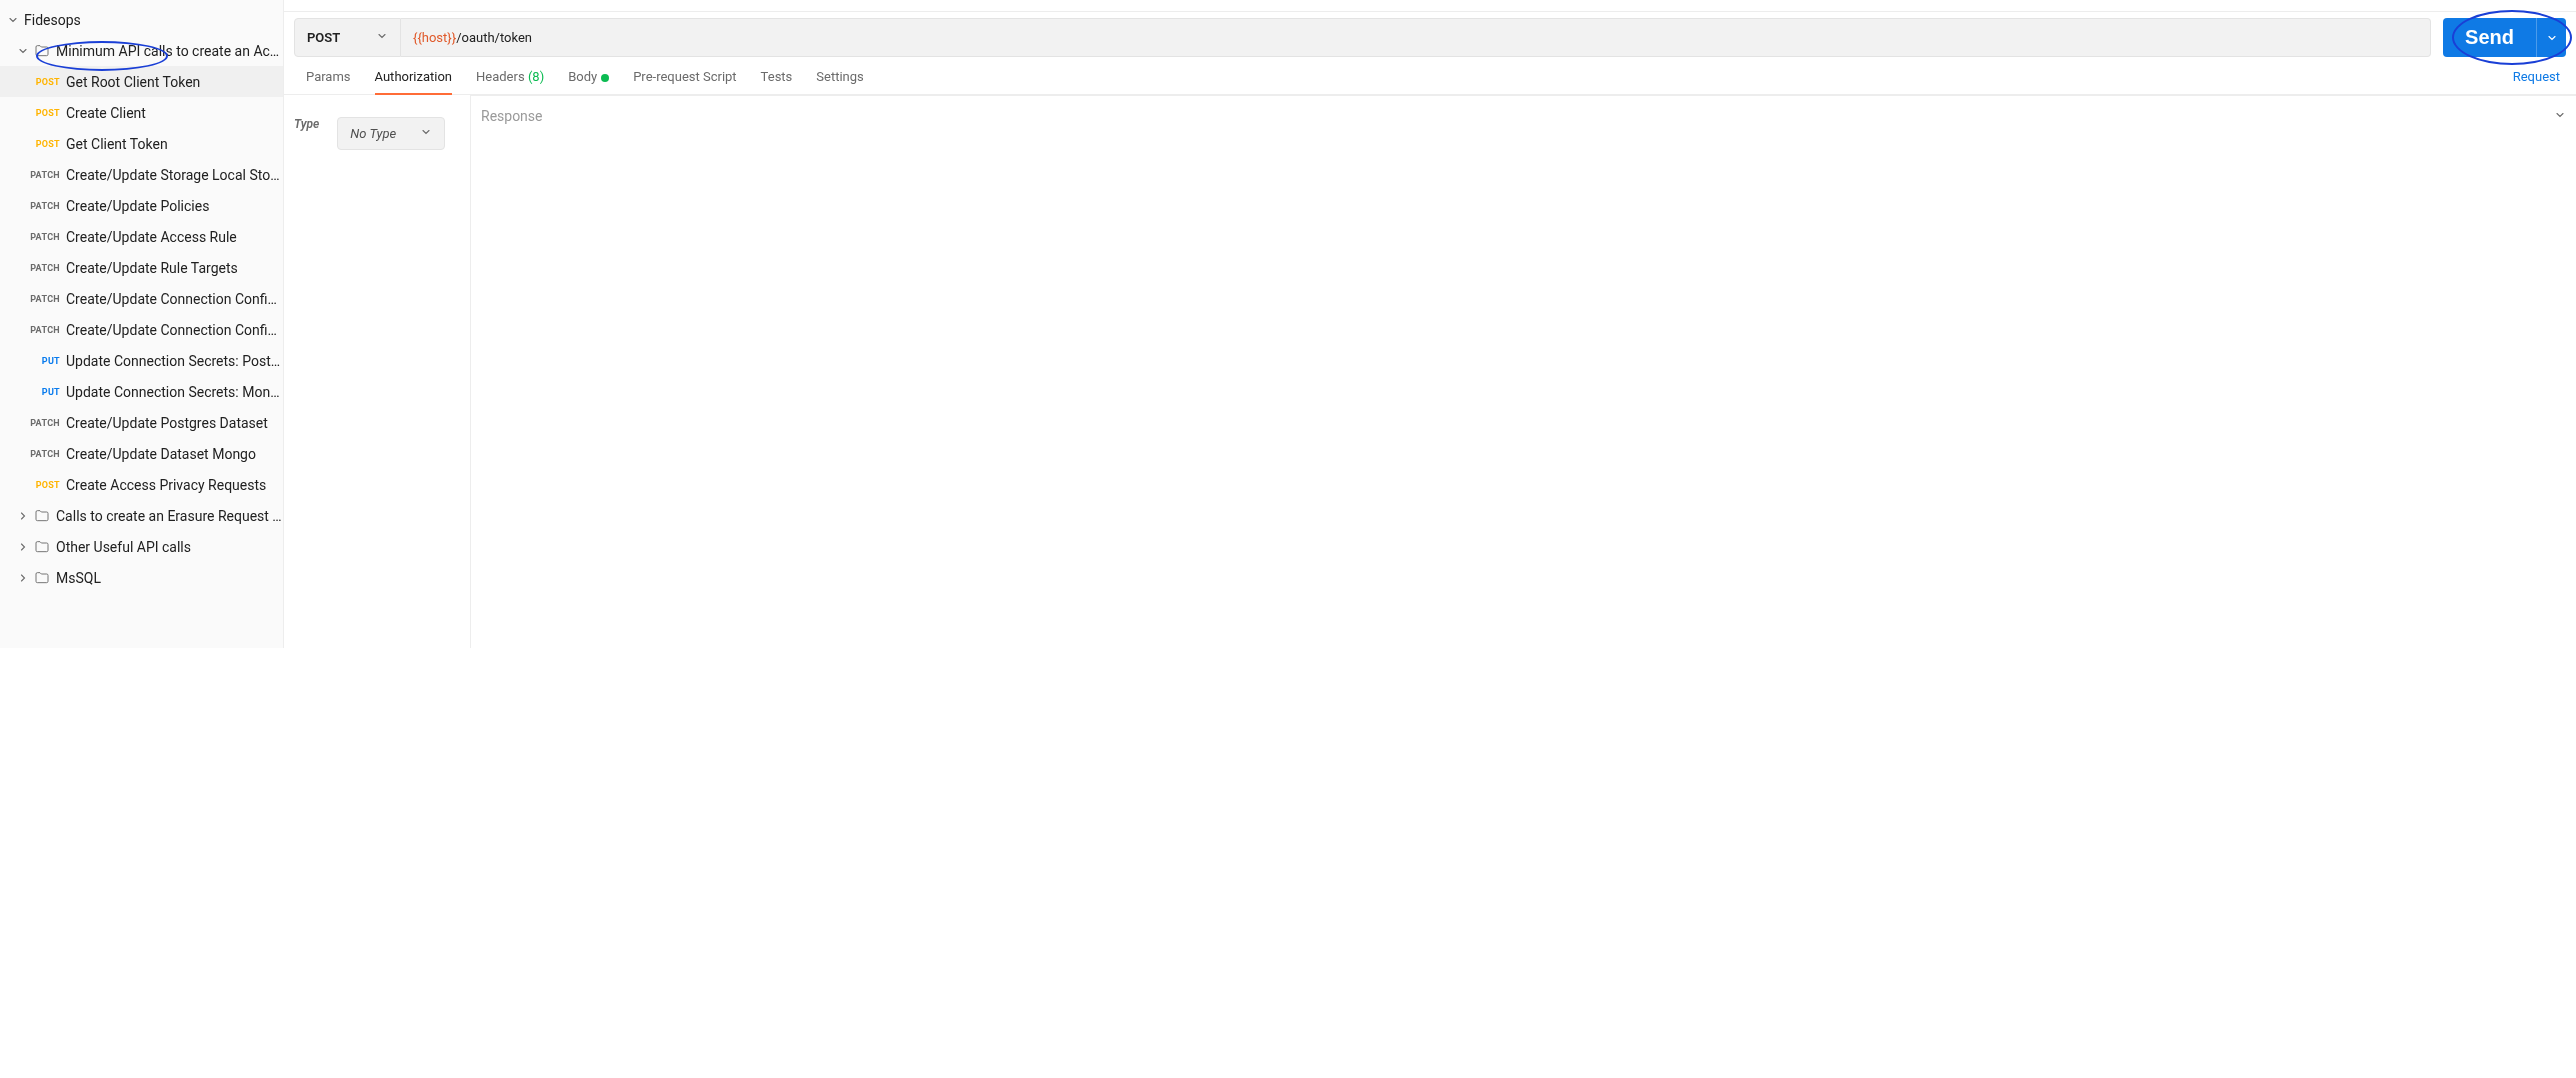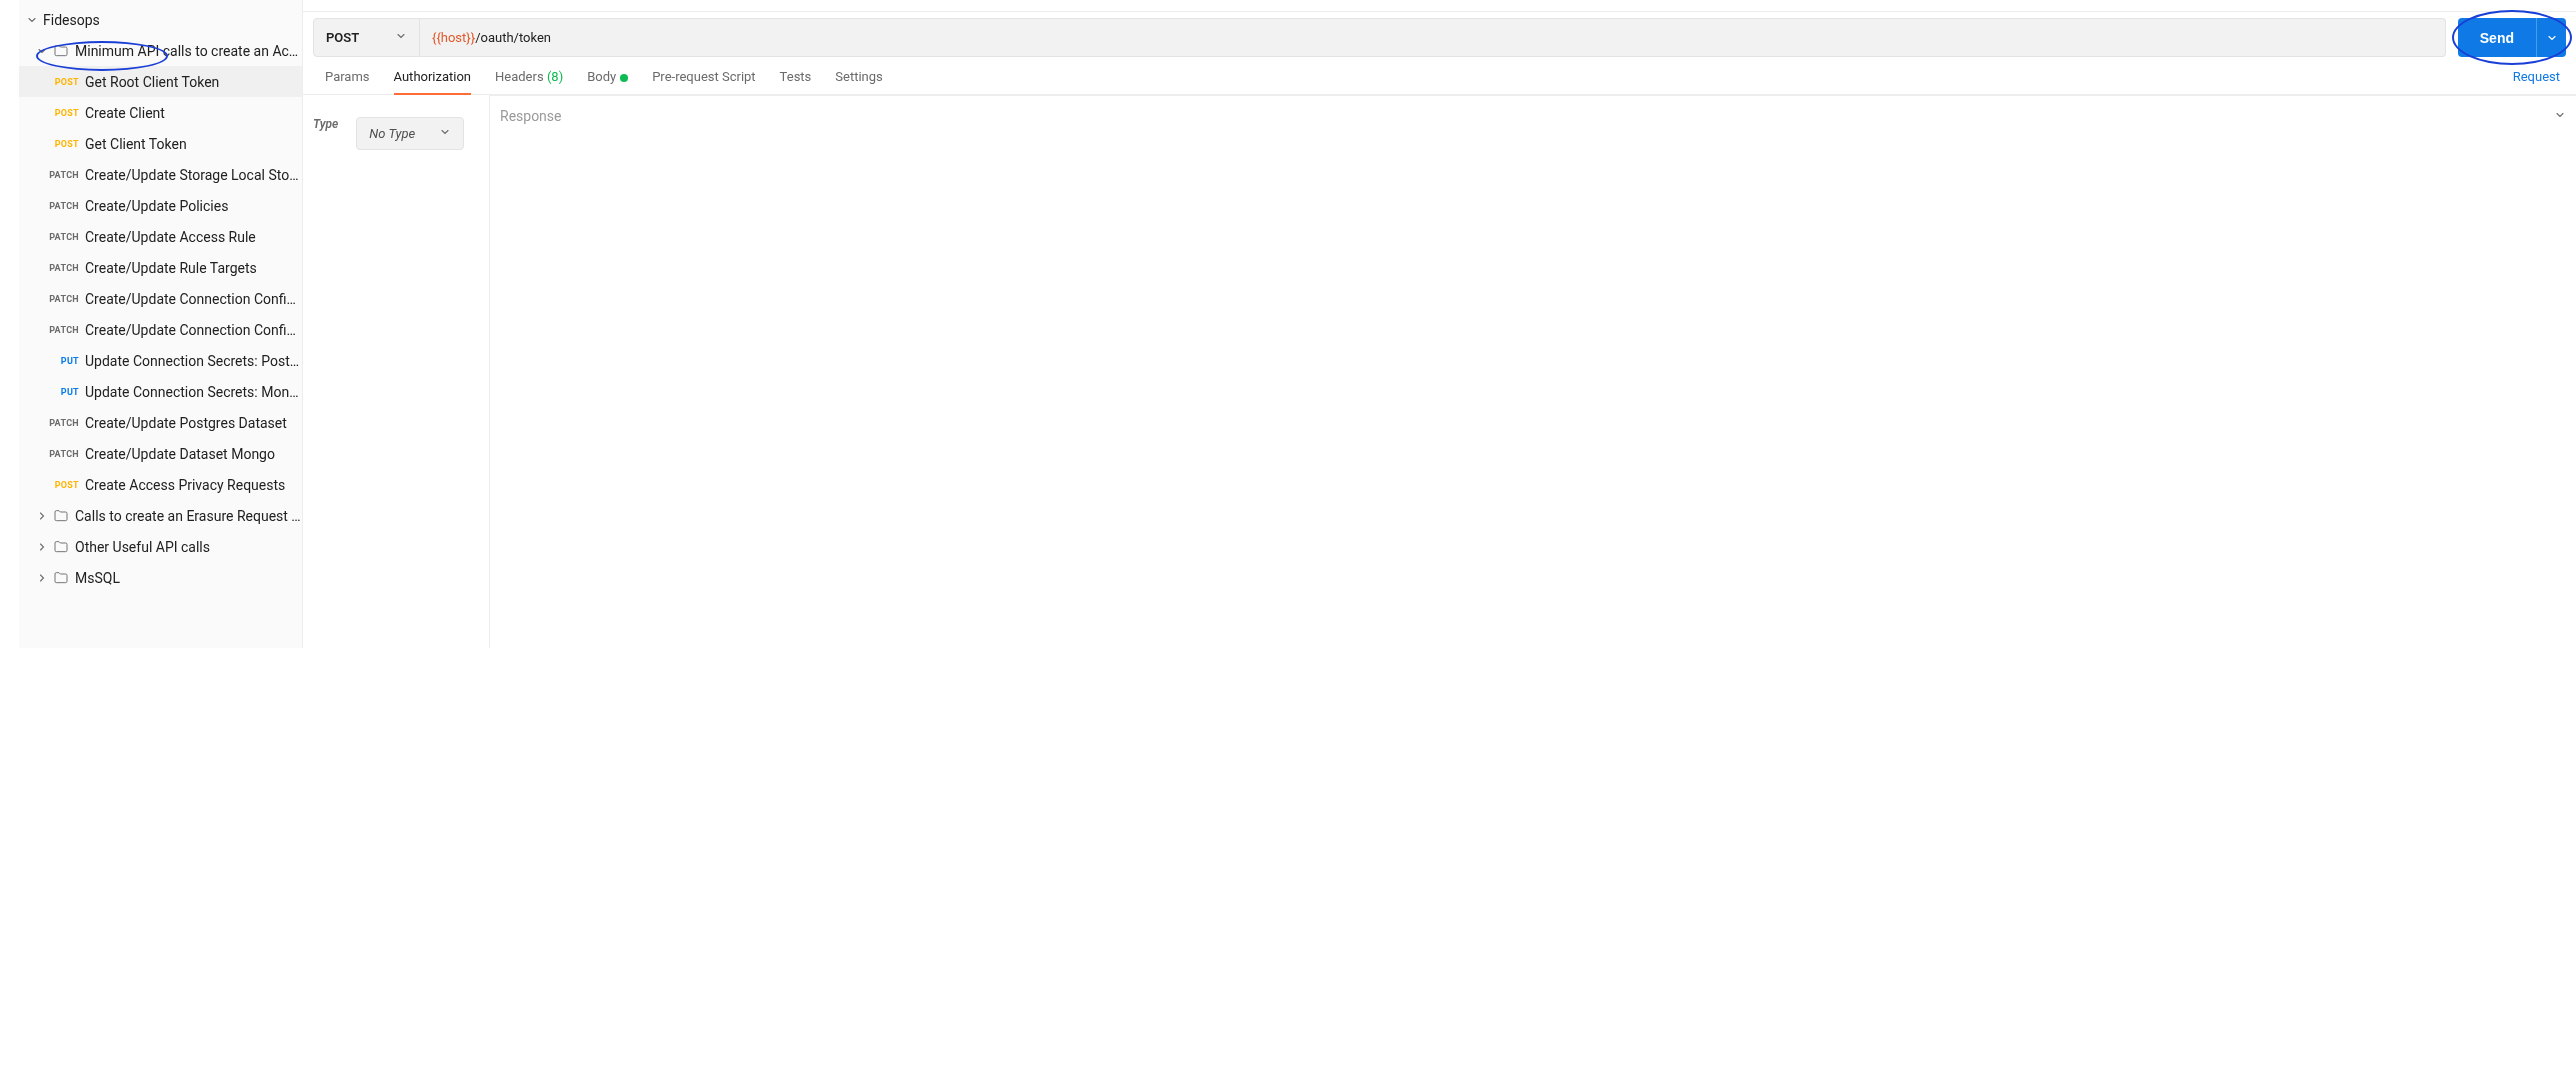--- a/index.html
+++ b/index.html
@@ -21,21 +21,21 @@
   .circle-annot { position: absolute; border: 2.5px solid #1a3fd6; border-radius: 50%; pointer-events: none; }
 
   .main { flex: 1; display: flex; flex-direction: column; position: relative; }
   .topgap { height: 12px; border-bottom: 1px solid #ededed; }
   .reqbar-wrap { padding: 6px 10px 0 10px; }
   .reqbar { display: flex; align-items: stretch; height: 39px; }
   .method-select { display: flex; align-items: center; justify-content: space-between; width: 107px; background: #f2f2f2; border: 1px solid #e3e3e3; border-radius: 4px 0 0 4px; padding: 0 12px; cursor: pointer; font-weight: 600; font-size: 13px; }
   .url-input { flex: 1; background: #f2f2f2; border: 1px solid #e3e3e3; border-left: none; border-radius: 0 4px 4px 0; display: flex; align-items: center; padding: 0 12px; font-size: 13px; }
   .url-var { color: #e05a2b; }
   .send-group { display: flex; margin-left: 12px; }
-  .send-btn { background: #0f7ae5; color: #fff; border: none; border-radius: 4px 0 0 4px; padding: 0 22px; font-size: 14px; font-weight: 600; cursor: pointer; display:flex; align-items:center; }
+  .send-btn { background: #0f7ae5; color: #fff; border: none; border-radius: 4px 0 0 4px; padding: 0 22px; font-size: 20px; font-weight: 600; cursor: pointer; display:flex; align-items:center; }
   .send-chev { background: #0f7ae5; color: #fff; border: none; border-left: 1px solid rgba(255,255,255,0.25); border-radius: 0 4px 4px 0; width: 30px; display:flex; align-items:center; justify-content:center; cursor:pointer; }
 
   .tabs-row { display: flex; align-items: center; padding: 12px 10px 0 10px; border-bottom: 1px solid #ededed; position: relative; }
   .tab { padding: 0 12px 10px 12px; color: #6b6b6b; cursor: pointer; font-size: 13px; }
   .tab.active { color: #212121; position: relative; }
   .tab.active::after { content: ""; position: absolute; left: 12px; right: 12px; bottom: -1px; height: 2px; background: #ff6c37; }
   .tab .count { color: #0cbb52; }
   .tab .dot { display:inline-block; width:8px; height:8px; background:#0cbb52; border-radius:50%; margin-left:4px; vertical-align:middle;}
   .cookies-link { margin-left: auto; color: #0f7ae5; font-size: 13px; cursor: pointer; padding: 0 6px 10px 6px; }
 
@@ -51,21 +51,21 @@
 
   .response-sec { border-top: 1px solid #ededed; padding: 12px 10px; display:flex; justify-content:space-between; align-items:center; }
   .response-label { color: #9a9a9a; font-size: 14px; }
   .resp-chev { color:#6b6b6b; cursor:pointer;}
   .chev-svg { width:12px; height:12px; }
   .folder-svg { stroke:#6b6b6b; fill:none; stroke-width:1.4;}
 </style>
 </head>
 <body>
 
-<div class="app" style="position:relative;padding-left:19px;">
+<div class="app" style="position:relative;">
 
   <div class="sidebar">
     <div class="tree-item indent-0">
       <span class="chev">
         <svg class="chev-svg" viewBox="0 0 24 24">
             <path d="M6 9l6 6 6-6" stroke="currentColor" stroke-width="2.2" fill="none" stroke-linecap="round"></path>
           </svg>
       </span>
       <span class="item-label">Fidesops</span>
     </div>

